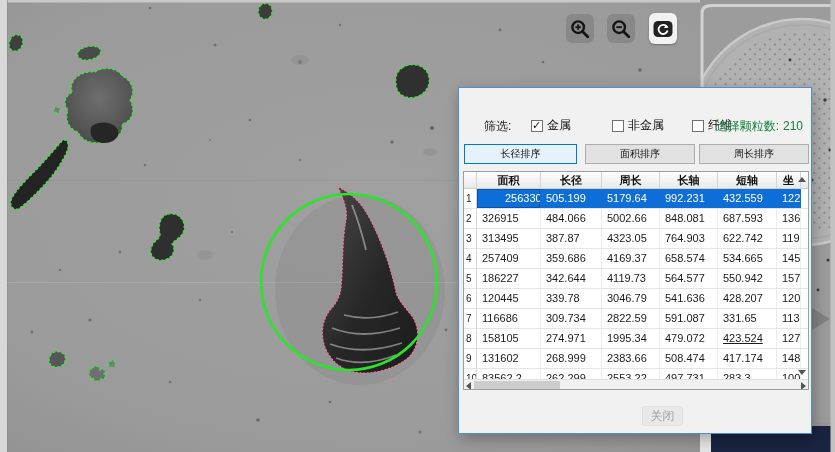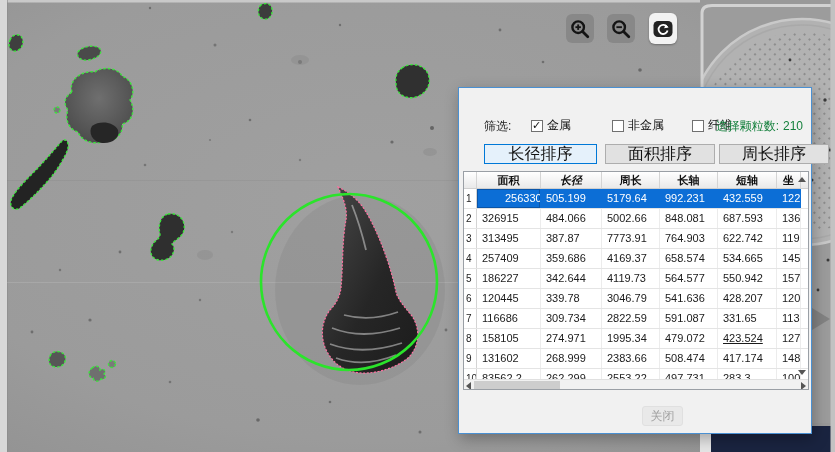--- a/index.html
+++ b/index.html
@@ -33,22 +33,22 @@
   .cbgroup { position:absolute; top:29px; display:flex; align-items:center; cursor:pointer; }
   .cbbox { width:12px; height:12px; background:#fff; border:1px solid #707070; margin-right:4px;
     position:relative; }
   .cbbox.on::after { content:"✓"; position:absolute; left:0px; top:-2px; font-size:11px;
     color:#111; font-weight:bold; }
   #count-wrap { position:absolute; right:8px; top:30px; color:#15803d; }
   #count-wrap b { font-weight:normal; margin-left:4px; }
 
   
   .sortbtn { position:absolute; top:56px; height:20px; border:1px solid #adadad;
-    background:#e1e1e1; font-size:16px; color:#111; text-align:center; line-height:18px;
-    cursor:pointer;margin-left:20px; }
+    background:#e1e1e1; font-size:10px; color:#111; text-align:center; line-height:18px;
+    cursor:pointer; }
   .sortbtn.active { background:#e5f1fb; border:1px solid #0078d7; }
 
   
   #tbl { position:absolute; left:4px; top:83px; width:346px; height:219px;
     background:#fff; border:1px solid #9a9fa5; overflow:hidden; }
   #thead { display:flex; height:17px; background:linear-gradient(#ffffff,#e9e9e9);
     border-bottom:1px solid #cfcfcf; }
   .th { font-weight:bold; font-size:11px; text-align:center; line-height:16px;
     border-right:1px solid #d4d4d4; overflow:hidden; white-space:nowrap; }
   #rows { position:relative; height:191px; overflow:hidden; }
@@ -248,21 +248,21 @@
     </span>
 
     <div id="sort-slot-0" class="sortbtn active" style="left:5px;  width:113px;">长径排序</div>
     <div id="sort-slot-2" class="sortbtn" style="left:240px; width:110px;">周长排序</div>
     <div id="sort-slot-1" class="sortbtn" style="left:126px; width:110px;">面积排序</div>
 
     <div id="tbl">
       <div id="thead">
           <div class="th" style="width: 13px;"></div>
           <div class="th" style="width: 64px;">面积</div>
-          <div class="th" style="width: 61px; font-style: italic;">长径</div>
+          <div class="th" style="width: 61px;">长径</div>
           <div class="th" style="width: 58px;">周长</div>
           <div class="th" style="width: 58px;">长轴</div>
           <div class="th" style="width: 59px;">短轴</div>
           <div class="th" style="width: 24px;">坐</div>
         </div>
       <div id="rows">
           <div class="tr sel">
             <div class="td num" style="width: 13px;">1</div>
             <div class="td focus" style="width: 64px;">256330</div>
             <div class="td" style="width: 61px;">505.199</div>
@@ -277,21 +277,21 @@
             <div class="td" style="width: 61px;">484.066</div>
             <div class="td" style="width: 58px;">5002.66</div>
             <div class="td" style="width: 58px;">848.081</div>
             <div class="td" style="width: 59px;">687.593</div>
             <div class="td" style="width: 24px;">13653</div>
           </div>
           <div class="tr">
             <div class="td num" style="width: 13px;">3</div>
             <div class="td" style="width: 64px;">313495</div>
             <div class="td" style="width: 61px;">387.87</div>
-            <div class="td" style="width: 58px;">7773.91</div>
+            <div class="td" style="width: 58px;">4323.05</div>
             <div class="td" style="width: 58px;">764.903</div>
             <div class="td" style="width: 59px;">622.742</div>
             <div class="td" style="width: 24px;">11985</div>
           </div>
           <div class="tr">
             <div class="td num" style="width: 13px;">4</div>
             <div class="td" style="width: 64px;">257409</div>
             <div class="td" style="width: 61px;">359.686</div>
             <div class="td" style="width: 58px;">4169.37</div>
             <div class="td" style="width: 58px;">658.574</div>

